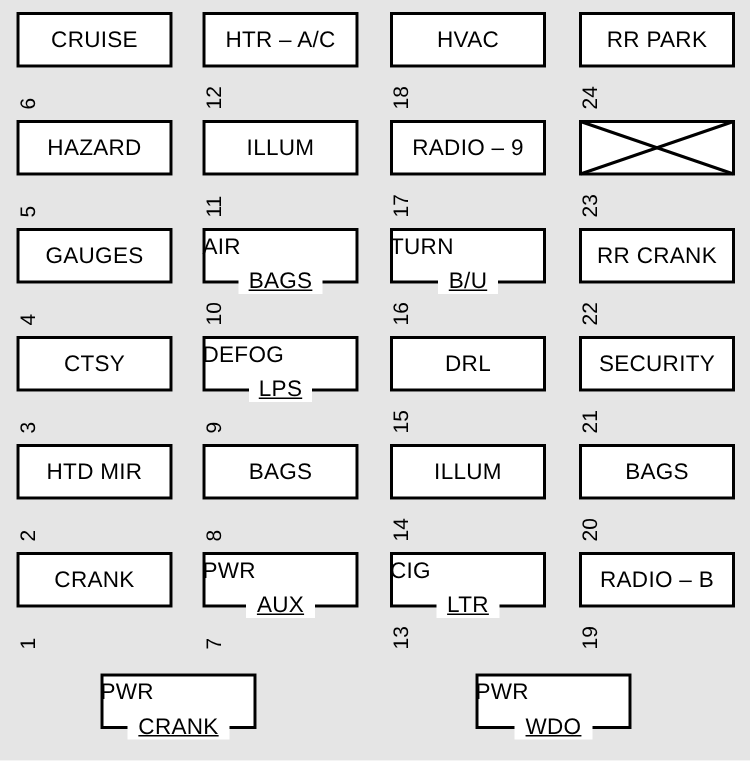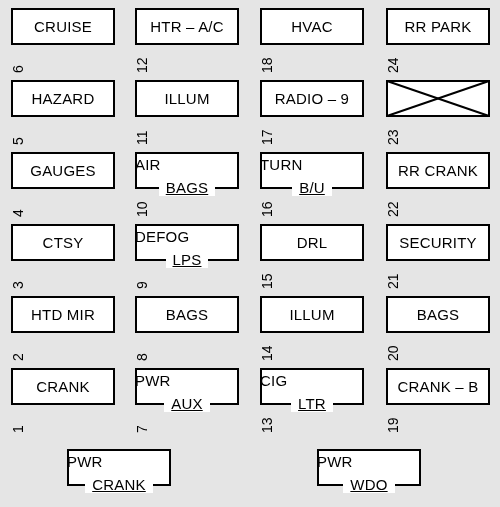--- a/index.html
+++ b/index.html
@@ -230,21 +230,21 @@
       <div class="label-single">SECURITY</div>
       <div class="fuse-number">21</div>
     </div>
     <div class="fuse" style="left: 386px; top: 296px; width: 104px;">
       <div class="fuse-box"></div>
       <div class="label-single">BAGS</div>
       <div class="fuse-number">20</div>
     </div>
     <div class="fuse" style="left: 386px; top: 368px; width: 104px;">
       <div class="fuse-box"></div>
-      <div class="label-single">CRANK – B</div>
+      <div class="label-single">RADIO – B</div>
       <div class="fuse-number">19</div>
     </div>
     <div class="fuse" style="left: 67px; top: 449px; width: 104px;">
       <div class="fuse-box"></div>
       <div class="label-line1">PWR</div>
       <div class="label-line2"><span>CRANK</span></div>
     </div>
     <div class="fuse" style="left: 317px; top: 449px; width: 104px;">
       <div class="fuse-box"></div>
       <div class="label-line1">PWR</div>

